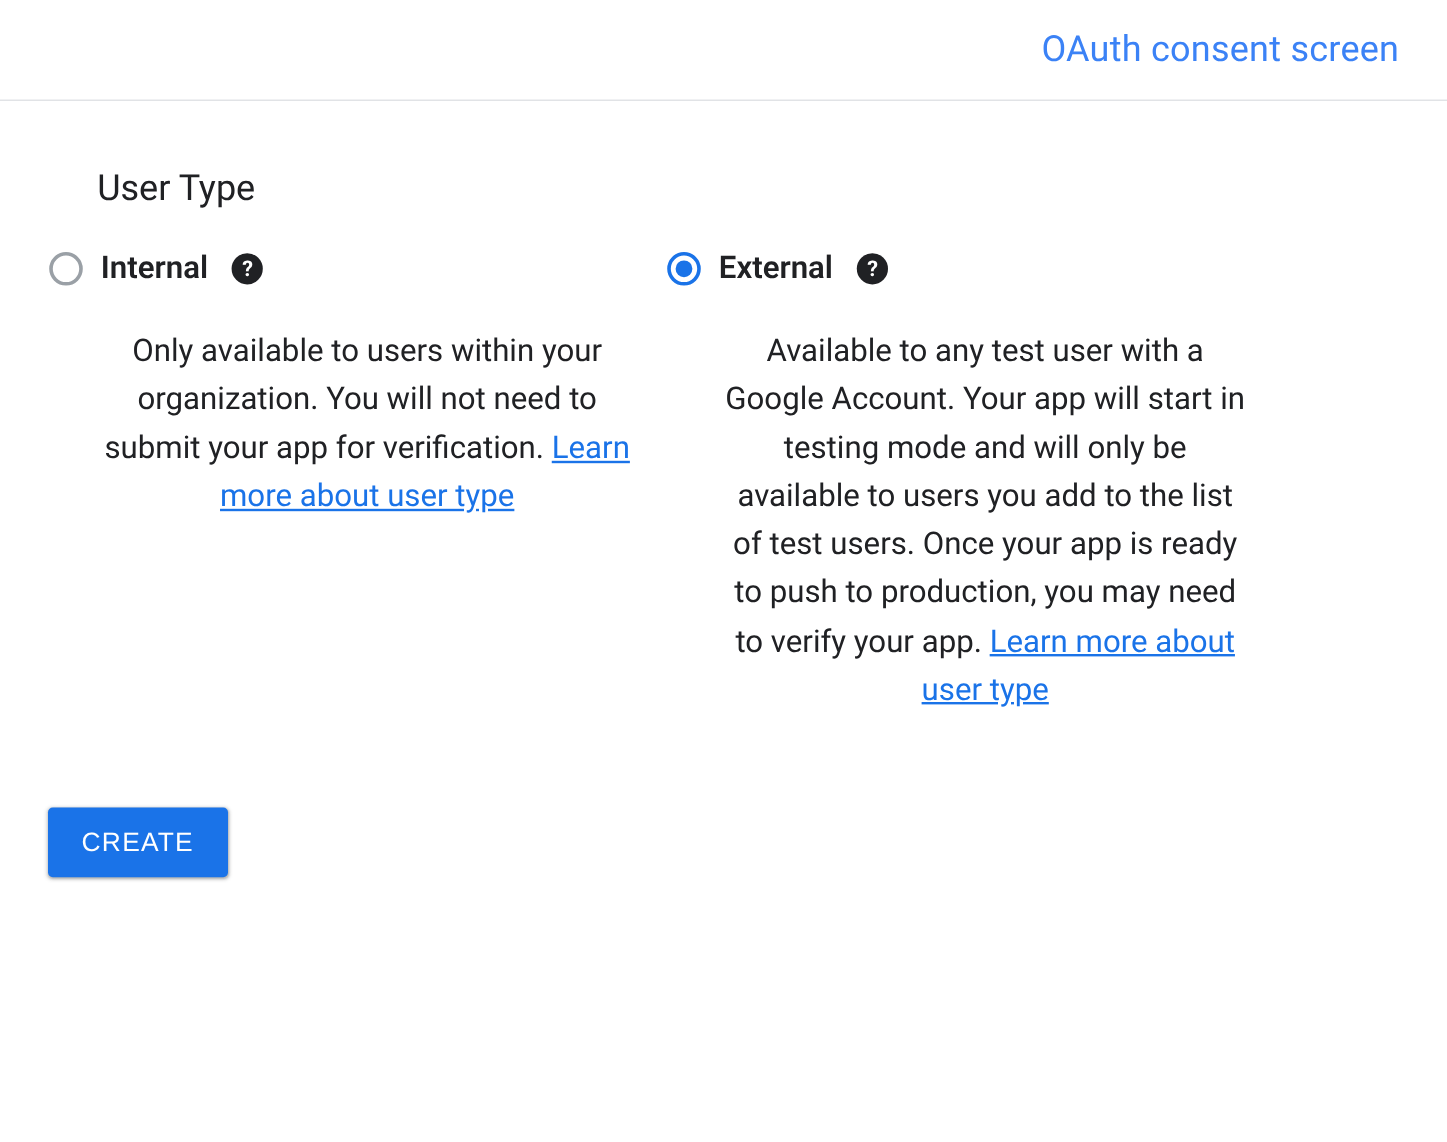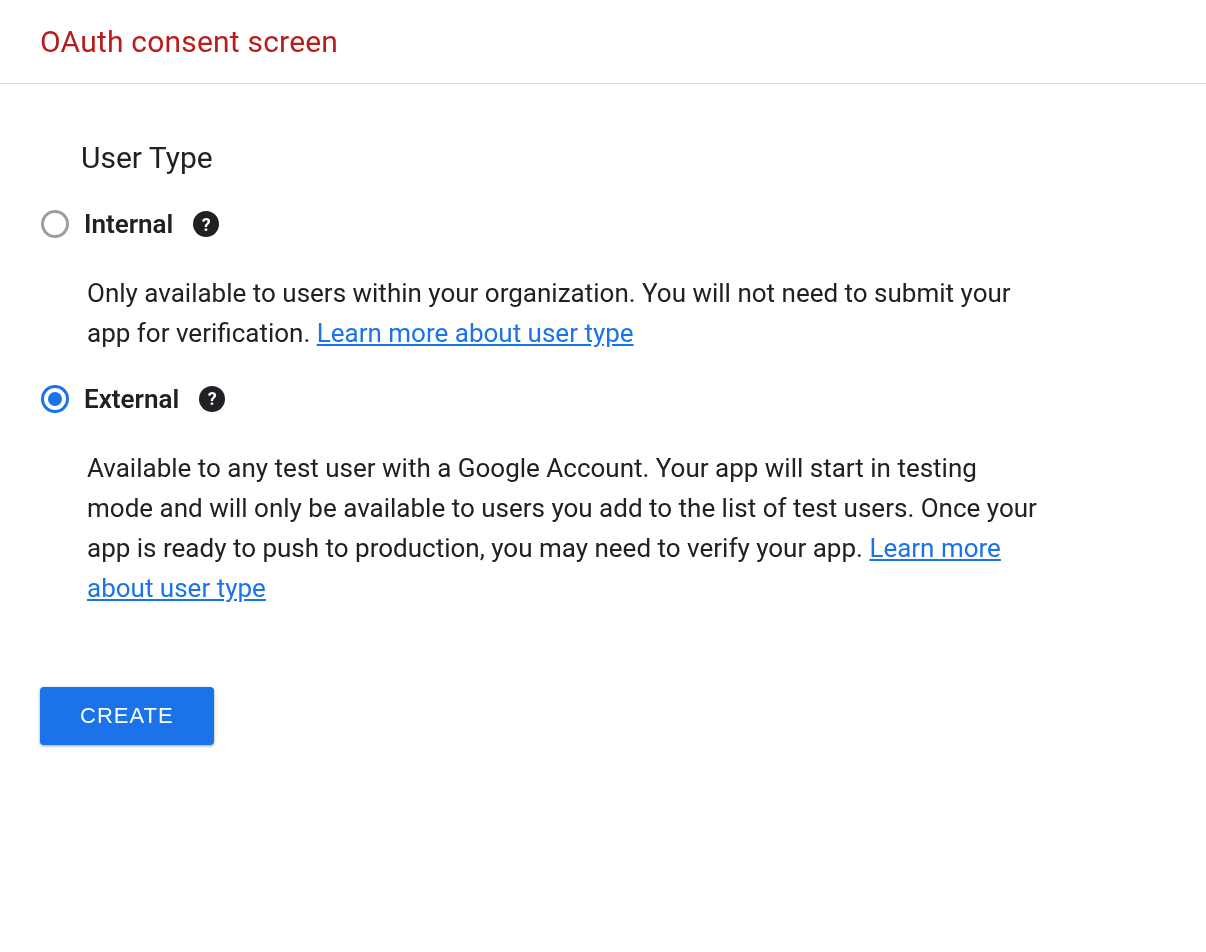--- a/index.html
+++ b/index.html
@@ -13,22 +13,23 @@
       color: #202124;
       width: 1206px;
     }
     .header {
       padding: 24px 40px;
       border-bottom: 1px solid #dadce0;
     }
     .page-title {
       font-size: 30px;
       font-weight: 400;
-      color: #b91c1c;
+      color: #3b82f6;
       letter-spacing: 0.2px;
+      text-align: right;
     }
     .content {
       padding: 56px 40px 40px 40px;
       max-width: 1080px;
     }
     .intro-text {
       font-size: 26px;
       line-height: 1.55;
       color: #202124;
       font-weight: 400;
@@ -37,21 +38,21 @@
     }
     .section-heading {
       font-size: 30px;
       font-weight: 400;
       color: #202124;
       margin-bottom: 34px;
       margin-left: 41px;
     }
     .radio-group {
       display: flex;
-      flex-direction: column;
+      flex-direction: row;
       gap: 30px;
     }
     .radio-option {
     }
     .radio-row {
       display: flex;
       align-items: center;
       gap: 14px;
     }
     .radio-outer {
@@ -103,36 +104,37 @@
       flex-shrink: 0;
     }
     .option-description {
       font-size: 26px;
       line-height: 1.55;
       color: #202124;
       font-weight: 400;
       margin-top: 34px;
       margin-left: 47px;
       max-width: 980px;
+      text-align: center;
     }
     .learn-more-link {
       color: #1a73e8;
       text-decoration: underline;
       cursor: pointer;
     }
     .create-button {
       margin-top: 78px;
       background: #1a73e8;
       color: #ffffff;
       border: none;
       border-radius: 4px;
       font-size: 22px;
       font-weight: 500;
       letter-spacing: 1px;
-      padding: 16px 40px;
+      padding: 16px 28px;
       cursor: pointer;
       box-shadow: 0 1px 2px rgba(60,64,67,0.3), 0 1px 3px 1px rgba(60,64,67,0.15);
     }
   </style>
 </head>
 <body>
 
 <div class="header">
   <h1 class="page-title">OAuth consent screen</h1>
 </div>

